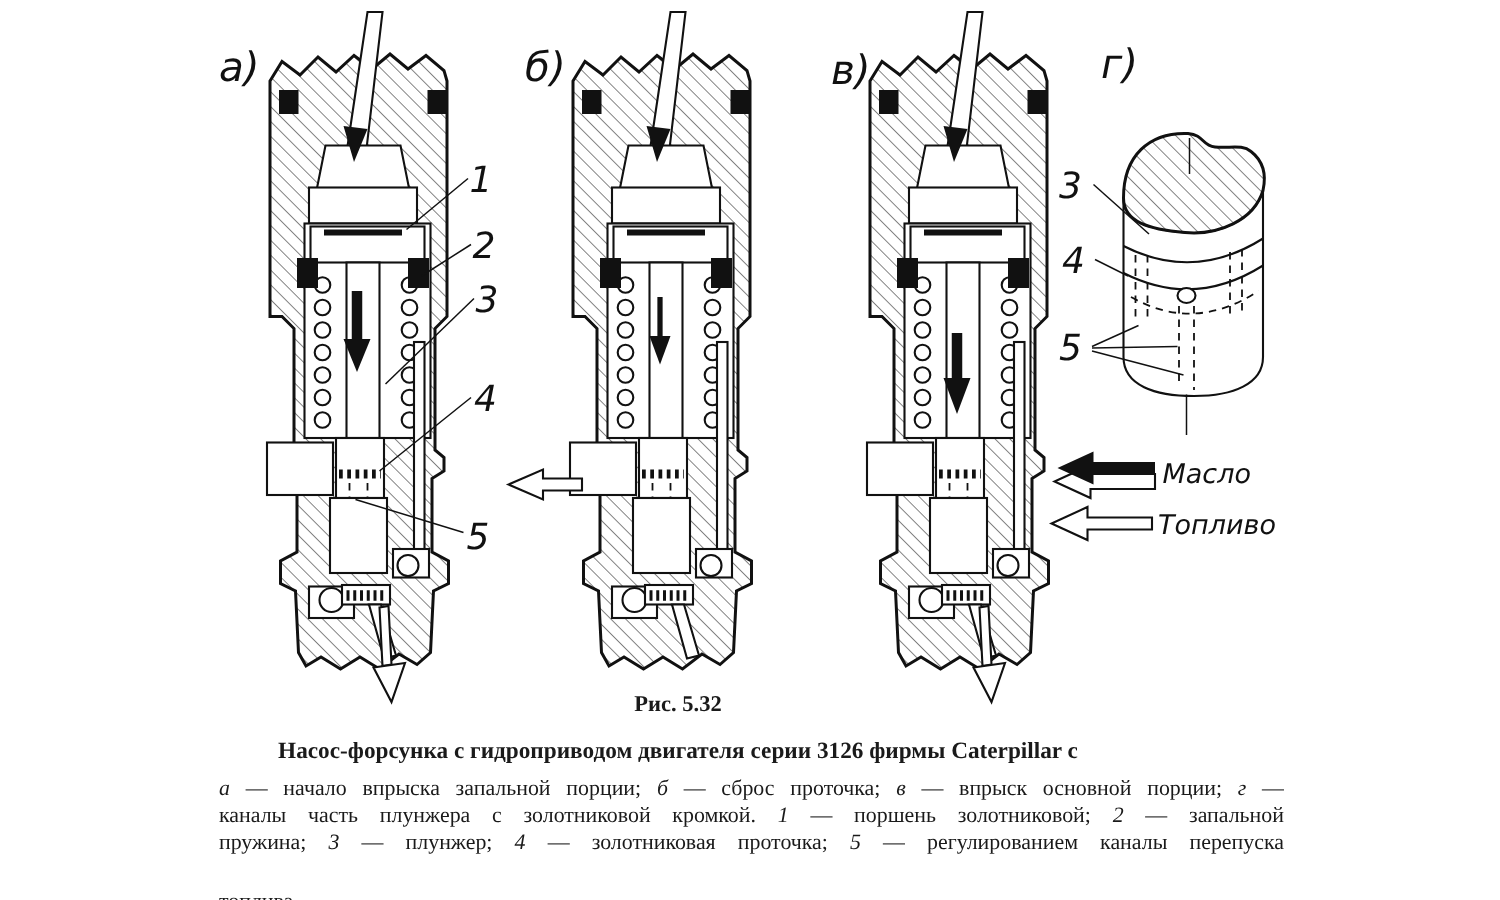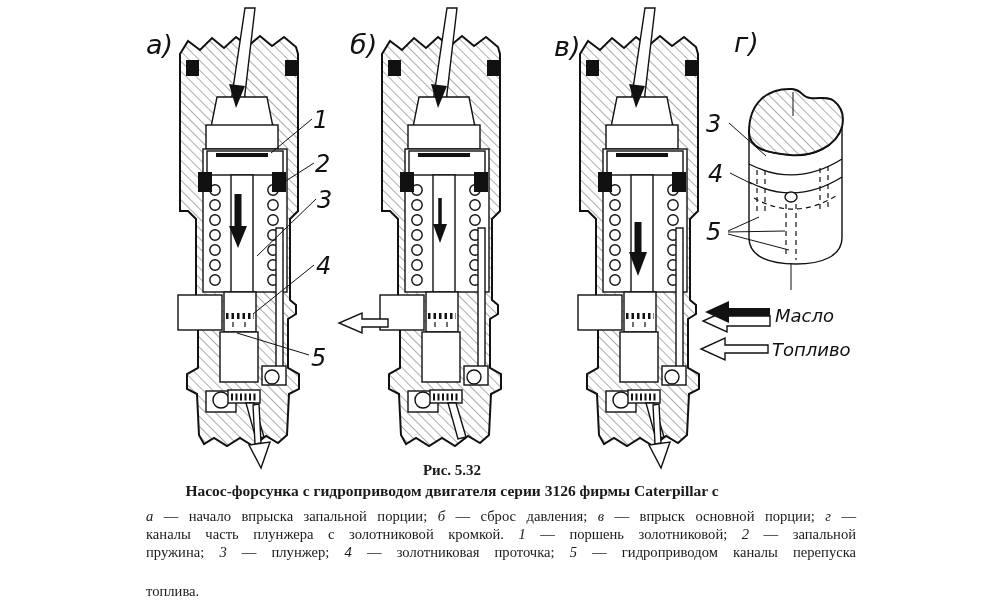--- a/index.html
+++ b/index.html
@@ -12,21 +12,21 @@
   .legendtext{font-size:18px;}
   .ln{stroke:#111;stroke-width:1.4;fill:none;}
   .th{stroke:#111;stroke-width:2;fill:url(#hatch);}
   .w{fill:#fff;stroke:#111;stroke-width:1.4;}
   .blk{fill:#111;stroke:none;}
   .dash{stroke:#111;stroke-width:1.2;fill:none;stroke-dasharray:5 4;}
   .cl{stroke:#111;stroke-width:1;fill:none;}
   .caption{position:absolute;top:462px;left:0;width:904px;}
   .fig-num{text-align:center;font-weight:bold;font-size:15px;}
   .fig-title{text-align:center;font-weight:bold;font-size:15.5px;line-height:17.5px;}
-  .fig-title.first{margin-top:3px;}
+  .fig-title.first{margin-top:13px;}
   .fig-desc{width:710px;margin:7px 0 0 146px;font-size:14.6px;line-height:18.4px;}
   .desc-line{text-align:justify;text-align-last:justify;}
   .desc-line.last{text-align:left;text-align-last:left;margin-top:20px;}
   .it{font-style:italic;}
 </style>
 </head>
 <body>
 
 <div class="page">
 
@@ -196,20 +196,20 @@
     <text class="legendtext" x="775" y="322">Масло</text>
     <path class="w" d="M768,345 L725,345 L725,338 L701,349 L725,360 L725,353 L768,353 Z"></path>
     <text class="legendtext" x="772" y="356">Топливо</text>
   </g>
 </svg>
 
 <div class="caption">
   <div class="fig-num">Рис. 5.32</div>
   <div class="fig-title first">Насос-форсунка с гидроприводом двигателя серии 3126 фирмы Caterpillar с</div>
   <div class="fig-desc">
-        <div class="desc-line"><span class="it">а</span><span> — начало впрыска запальной порции; </span><span class="it">б</span><span> — сброс давления; </span><span class="it">в</span><span> — впрыск основной порции; </span><span class="it">г</span><span> —</span></div>
+        <div class="desc-line"><span class="it">а</span><span> — начало впрыска запальной порции; </span><span class="it">б</span><span> — сброс проточка; </span><span class="it">в</span><span> — впрыск основной порции; </span><span class="it">г</span><span> —</span></div>
         <div class="desc-line"><span>каналы часть плунжера с золотниковой кромкой. </span><span class="it">1</span><span> — поршень золотниковой; </span><span class="it">2</span><span> — запальной</span></div>
-        <div class="desc-line"><span>пружина; </span><span class="it">3</span><span> — плунжер; </span><span class="it">4</span><span> — золотниковая проточка; </span><span class="it">5</span><span> — гидроприводом каналы перепуска</span></div>
+        <div class="desc-line"><span>пружина; </span><span class="it">3</span><span> — плунжер; </span><span class="it">4</span><span> — золотниковая проточка; </span><span class="it">5</span><span> — регулированием каналы перепуска</span></div>
         <div class="desc-line last"><span>топлива.</span></div>
       </div>
 </div>
 
 </div>
 
 </body></html>

